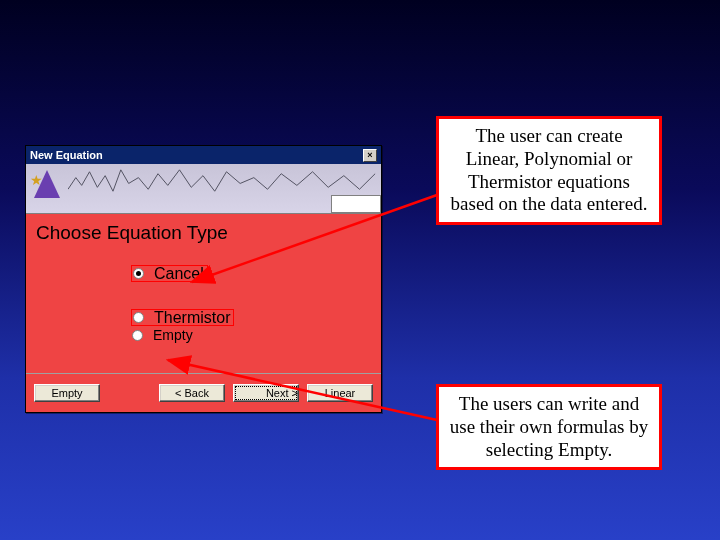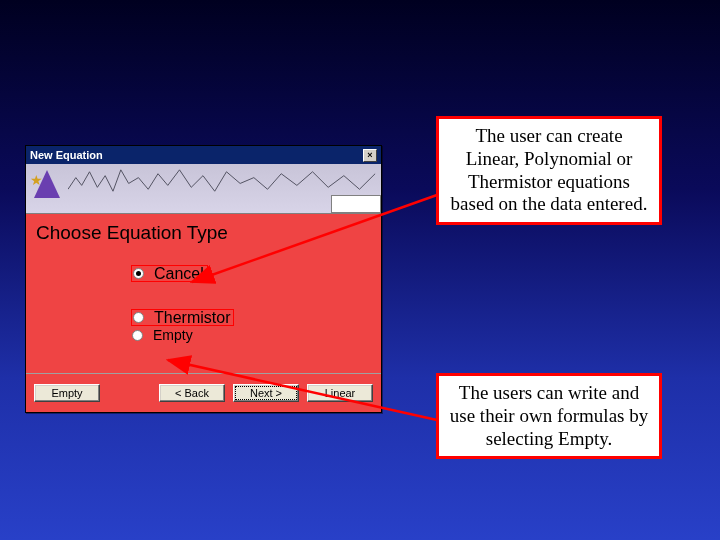--- a/index.html
+++ b/index.html
@@ -65,28 +65,28 @@
     justify-content:flex-end;
   }
   .btnrow .left { margin-right:auto; }
   .btn {
     font-size:11px; padding:2px 0; width:66px; text-align:center;
     background:#ece9d8; border:1px solid #fff;
     border-right-color:#404040; border-bottom-color:#404040;
     box-shadow: inset -1px -1px 0 #808080, inset 1px 1px 0 #d4d0c8;
     color:#000;
   }
-  .btn.focus { outline:1px dotted #000; outline-offset:-3px; }
+  .btn.focus { outline:1px dotted #000; outline-offset:-3px;text-align:right; }
   .callout {
     position:absolute; background:#fff; border:3px solid #f00;
     font-family: "Times New Roman", serif; font-size:19px; color:#000;
     text-align:center; padding:6px 10px; line-height:1.2;
   }
   .c1 { left:436px; top:116px; width:226px; }
-  .c2 { left:436px; top:373px; width:226px; }
+  .c2 { left:436px; top:384px; width:226px; }
   svg.arrow { position:absolute; pointer-events:none; }
 </style>
 </head>
 <body>
 
 <div class="dialog">
   <div class="titlebar">
     <span>New Equation</span>
     <span class="close">×</span>
   </div>

